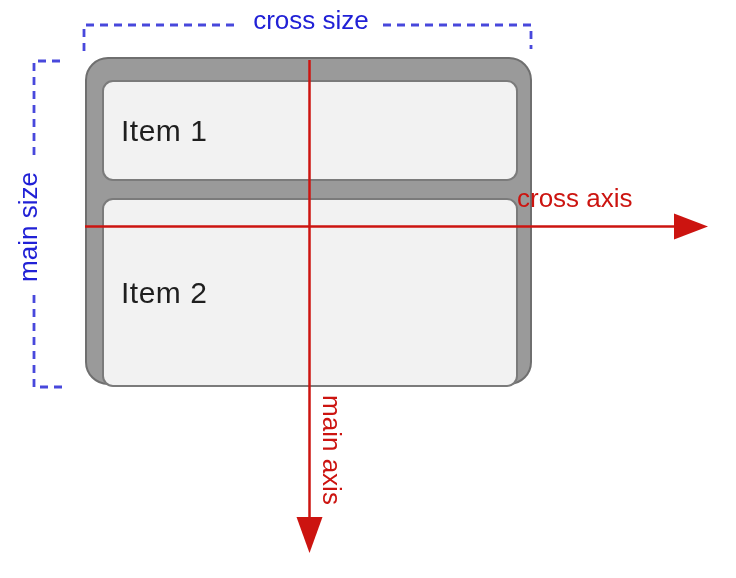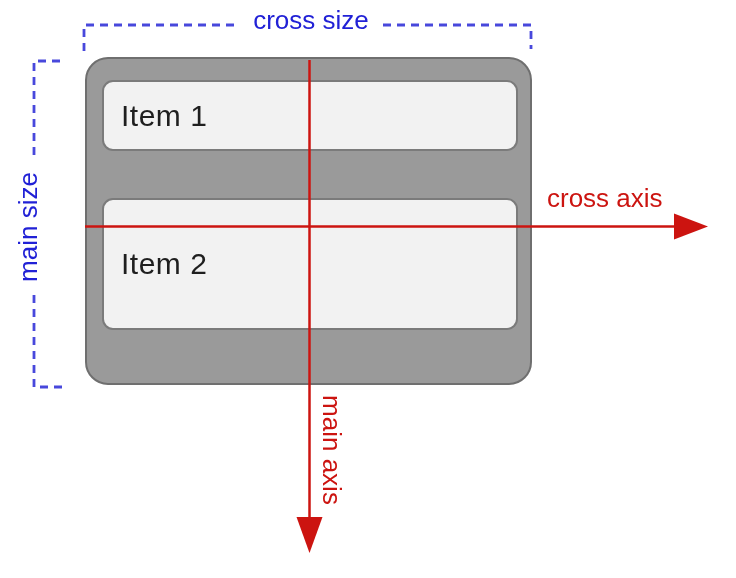--- a/index.html
+++ b/index.html
@@ -40,22 +40,22 @@
     background: var(--item-fill);
     border: 2px solid var(--item-border);
     border-radius: 11px;
     display: flex;
     align-items: center;
     padding-left: 17px;
     font-size: 30px;
     color: var(--item-text);
     letter-spacing: 0.5px;
   }
-  .flex-item.item-1 { top: 80px;  height: 71px; }
-  .flex-item.item-2 { top: 198px; height: 132px; align-items: center; }
+  .flex-item.item-1 { top: 80px;  height: 101px; }
+  .flex-item.item-2 { top: 198px; height: 189px; align-items: center; }
 
   svg.overlay {
     position: absolute;
     left: 0; top: 0;
     width: 736px; height: 578px;
     pointer-events: none;
   }
   .blue-dash {
     fill: none;
     stroke: var(--size-bracket-dash-blue);
@@ -80,21 +80,21 @@
   .label-cross-size {
     left: 311px; top: 6px;
     transform: translateX(-50%);
     text-align: center;
   }
   .label-main-size {
     left: 29px; top: 227px;
     transform: translate(-50%, -50%) rotate(-90deg);
   }
   .label-cross-axis {
-    left: 547px; top: 184px; text-align: center;
+    left: 517px; top: 184px; text-align: center;
   }
   .label-main-axis {
     left: 331px; top: 450px;
     transform: translate(-50%, -50%) rotate(90deg);
   }
 </style>
 </head>
 <body>
 
 <div class="canvas">

